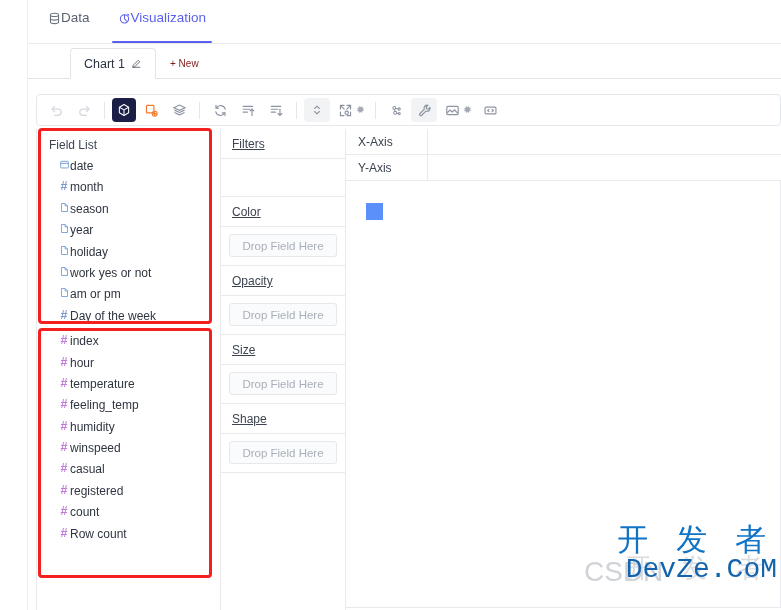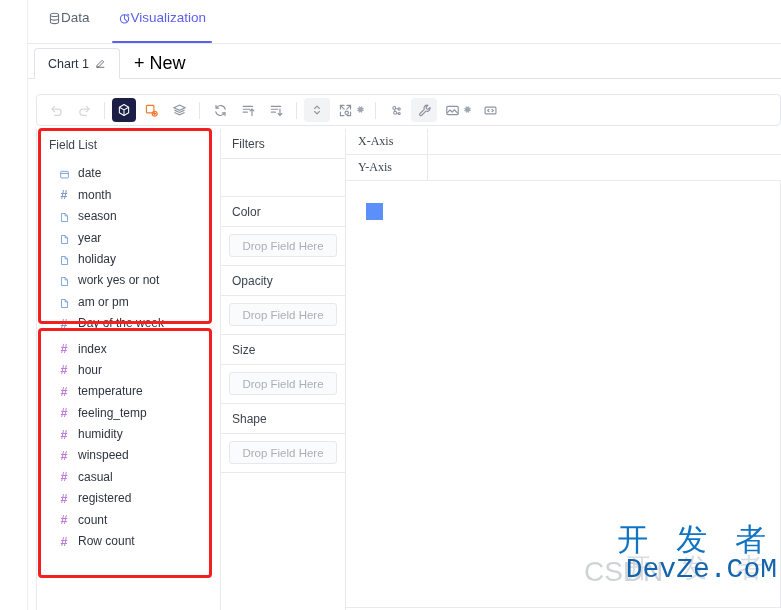--- a/index.html
+++ b/index.html
@@ -61,26 +61,26 @@
   .chart-tab {
     display: flex; align-items: center; gap: 6px;
     padding: 0 13px;
     font-size: 12.5px; color: #2b3240;
     border: 1px solid #e0e3e8;
     border-bottom: 1px solid #ffffff;
     border-radius: 4px 4px 0 0;
     background: #ffffff;
     margin-top: 4px;
     cursor: pointer;
-    position: relative; z-index: 3;
+    position: relative; z-index: 3; margin-left: 36px;
   }
   .chart-new {
     display: flex; align-items: center;
     padding: 0 14px; margin-top: 4px;
-    font-size: 18px; color: #000000;
+    font-size: 10px; color: #7f1d1d;
     cursor: pointer;
   }
   .chartbar-underline {
     position: absolute; left: 28px; top: 78px;
     width: 753px; height: 1px; background: #e0e3e8;
   }
 
   
   .toolbar {
     position: absolute; left: 36px; top: 94px;
@@ -118,21 +118,21 @@
     width: 185px; height: 599px;
     border-left: 1px solid #e8eaee;
     border-right: 1px solid #e8eaee;
     background: #ffffff;
   }
   .panel-head {
     font-size: 12px; color: #3d4450;
     padding: 9px 12px 7px 12px;
   }
   .field-item {
-    display: flex; align-items: flex-end; gap: 8px;
+    display: flex; align-items: flex-start; 
     height: 21.4px; padding-left: 21px;
     font-size: 12px; color: #2f3540;
     cursor: grab;
   }
   .field-item .ficon { width: 12px; display: flex; align-items: center; justify-content: center; flex: 0 0 12px; }
   .hash { font-size: 12.5px; font-weight: 700; line-height: 1; }
   .hash.blue { color: #7d9ccc; }
   .hash.purple { color: #c07ddb; }
   .fieldgroup2 { margin-top: 4px; }
 
@@ -150,20 +150,21 @@
     position: absolute; left: 185px; top: 0;
     width: 125px; height: 481px;
     background: #ffffff;
     border-right: 1px solid #e8eaee;
   }
   .shelf-block { border-bottom: 1px solid #e8eaee; }
   .shelf-title {
     font-size: 12px; color: #3d4450;
     padding: 8px 11px 7px 11px;
     border-bottom: 1px solid #e8eaee;
+    text-decoration: underline;
   }
   .shelf-body { padding: 7px 8px 8px 8px; background: #ffffff; }
   .shelf-body.empty { height: 37px; padding: 0; }
   .dropzone {
     height: 23px;
     border: 1px solid #e6e8ec;
     border-radius: 3px;
     background: #fafbfc;
     color: #a9afb9;
     font-size: 11.5px;
@@ -174,21 +175,20 @@
   
   .canvascol {
     position: absolute; left: 310px; top: 0;
     width: 435px; height: 481px;
     background: #ffffff;
   }
   .axis-row {
     display: flex; align-items: stretch;
     height: 26px;
     border-bottom: 1px solid #e8eaee;
-    font-family: Liberation Serif, serif;
   }
   .axis-label {
     width: 82px; flex: 0 0 82px;
     font-size: 12px; color: #3d4450;
     display: flex; align-items: center;
     padding-left: 12px;
     border-right: 1px solid #e8eaee;
   }
   .axis-drop { flex: 1; background: #ffffff; cursor: pointer; }
   .plot-area {

